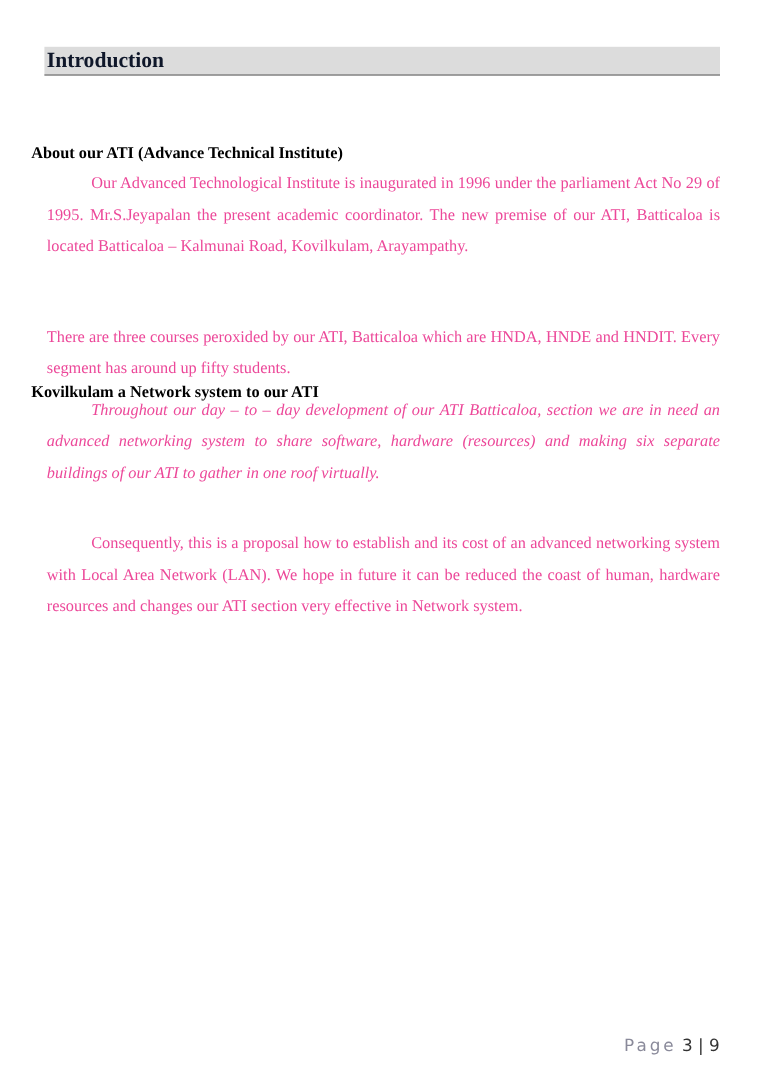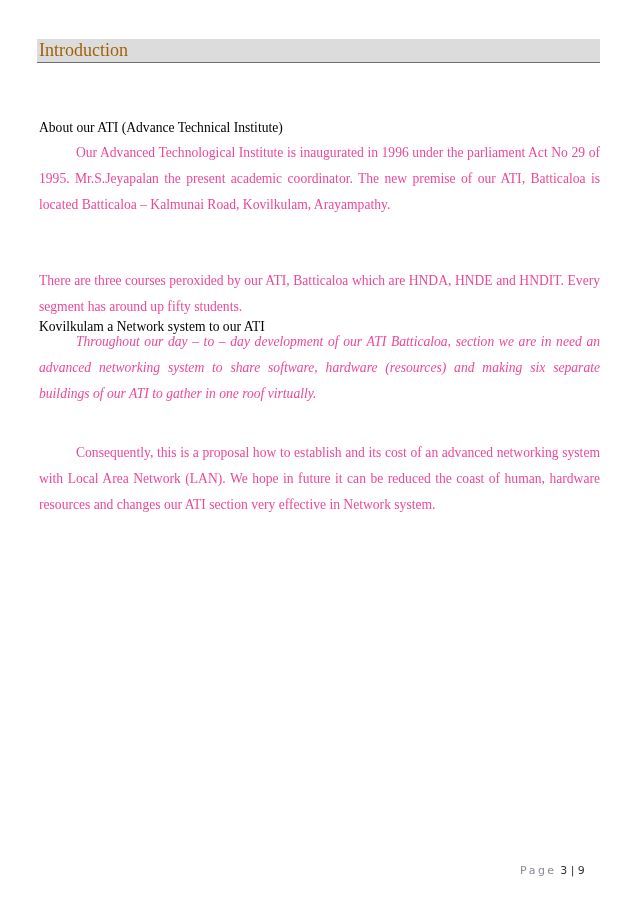--- a/index.html
+++ b/index.html
@@ -1,28 +1,28 @@
 <!DOCTYPE html>
 <html><head>
 <meta charset="utf-8">
 <style>
   html, body { margin: 0; padding: 0; background: #ffffff; }
   body { width: 638px; height: 903px; position: relative; overflow: hidden;
          font-family: "Liberation Serif", serif; color: #111; }
   .heading-bar { position: absolute; left: 37px; top: 39px; width: 563px; height: 23px;
                  background: #dcdcdc; border-bottom: 1px solid #6f6f6f; }
-  .heading-bar h1 { margin: 0; padding-left: 2px; font-size: 18px; font-weight: normal;
-                    line-height: 23px; color: #a16207; border-radius: 10px; }
-  .section-title { position: absolute; left: 39px; font-size: 13.6px; font-weight: normal;
+  .heading-bar h1 { margin: 0; padding-left: 2px; font-size: 18px; font-weight: bold;
+                    line-height: 23px; color: #0f172a; border-radius: 10px; }
+  .section-title { position: absolute; left: 26px; font-size: 13.6px; font-weight: bold;
                    color: #000; line-height: 18px; }
   .para { position: absolute; left: 39px; width: 561px; font-size: 13.6px; line-height: 26px;
           text-align: justify; margin: 0; color: #ec4899; }
   .para.indent { text-indent: 37px; }
   .footer { position: absolute; left: 520px; top: 864px; font-family: "DejaVu Sans", sans-serif;
-            font-size: 11px; color: #555; }
+            font-size: 14px; color: #555; }
   .footer .pg-label { color: #8a8a9a; letter-spacing: 2.5px; }
   .footer .pg-num { color: #333; }
 </style>
 </head>
 <body>
 
 <div class="heading-bar">
   <h1>Introduction</h1>
 </div>
 

